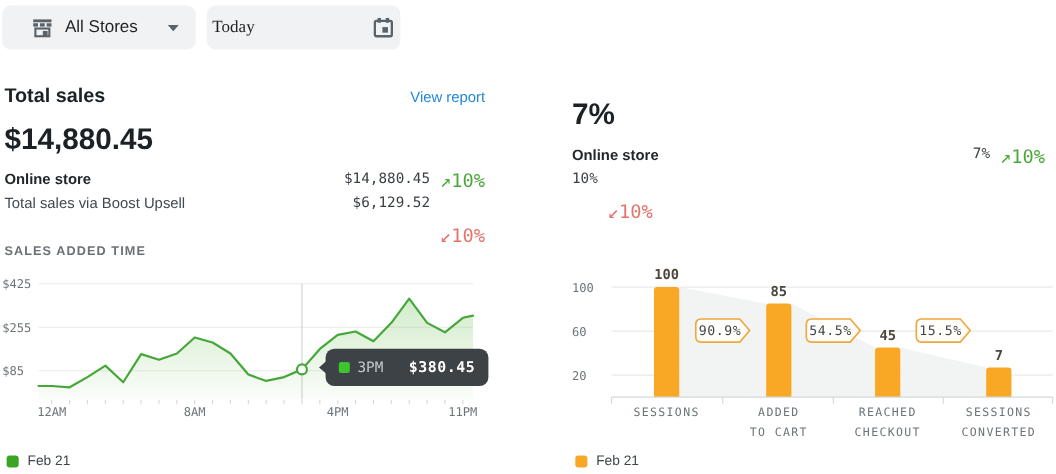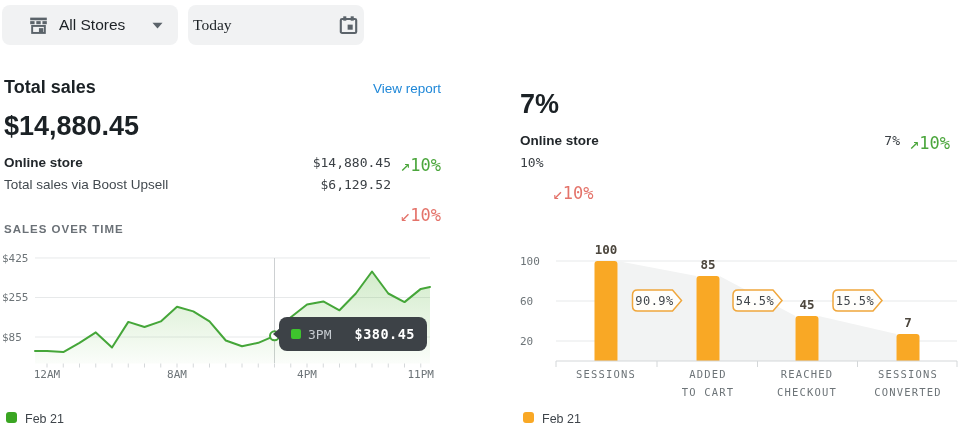--- a/index.html
+++ b/index.html
@@ -40,31 +40,31 @@
   svg text { user-select:none; }
   .chart { position:absolute; }
   #line-chart   { left:2px;   top:243px; }
   #funnel-chart { left:520px; top:243px; }
   .ax    { font:11px "DejaVu Sans Mono", monospace; fill:#6d7478; }
   .bval  { font:bold 12.5px "DejaVu Sans Mono", monospace; fill:#4c463d; }
   .badge { font:12px "DejaVu Sans Mono", monospace; fill:#41464b; letter-spacing:.5px; }
   .cat   { font:10.5px "DejaVu Sans Mono", monospace; fill:#6d7478; letter-spacing:1.2px; }
 
   
-  .tooltip { position:absolute; left:279px; top:317px; width:148px; height:34px; background:#3d4247;
+  .tooltip { position:absolute; left:296px; top:317px; width:148px; height:34px; background:#3d4247;
              border-radius:8px; display:flex; align-items:center; padding:0 12px; gap:7px; z-index:5; }
   .tooltip::before { content:""; position:absolute; left:-6px; top:11px; border-top:6px solid transparent;
              border-bottom:6px solid transparent; border-right:7px solid #3d4247; }
   .tooltip .sq { width:10px; height:10px; border-radius:2px; background:#3ec42d; flex:none; }
   .tooltip .t  { font-family:"DejaVu Sans Mono", monospace; font-size:13px; color:#c6cbd0; }
   .tooltip .v  { margin-left:auto; font-family:"DejaVu Sans Mono", monospace; font-weight:bold;
                  font-size:13.5px; color:#ffffff; letter-spacing:.5px;text-align:center; }
 
   
-  .legend { position:absolute; top:412px; display:flex; align-items:flex-start; gap:8px;
+  .legend { position:absolute; top:412px; display:flex; align-items:center; gap:8px;
             font-size:12.5px; color:#3f454b; }
   .legend.green  { left:6px; }
   .legend.orange { left:523px; }
   .legend .sq { width:11px; height:11px; border-radius:3px; }
   .legend.green .sq  { background:#3aa522; }
   .legend.orange .sq { background:#f9a825; }
 </style>
 </head>
 <body>
 
@@ -113,21 +113,21 @@
         <span class="mlabel bold">Online store</span>
         <span class="mval">$14,880.45</span>
         <span class="delta up">↗10%</span>
       </div>
       <div class="mrow">
         <span class="mlabel">Total sales via Boost Upsell</span>
         <span class="mval">$6,129.52</span>
         <span class="delta down">↙10%</span>
       </div>
     </div>
-    <div class="sec">SALES OVER TIME</div>
+    <div class="sec">SALES ADDED TIME</div>
   </div>
 
   <div class="panel right">
     <div class="big">7%</div>
     <div class="rows">
       <div class="mrow">
         <span class="mlabel bold">Online store</span>
         <span class="mval">7%</span>
         <span class="delta up">↗10%</span>
       </div>

